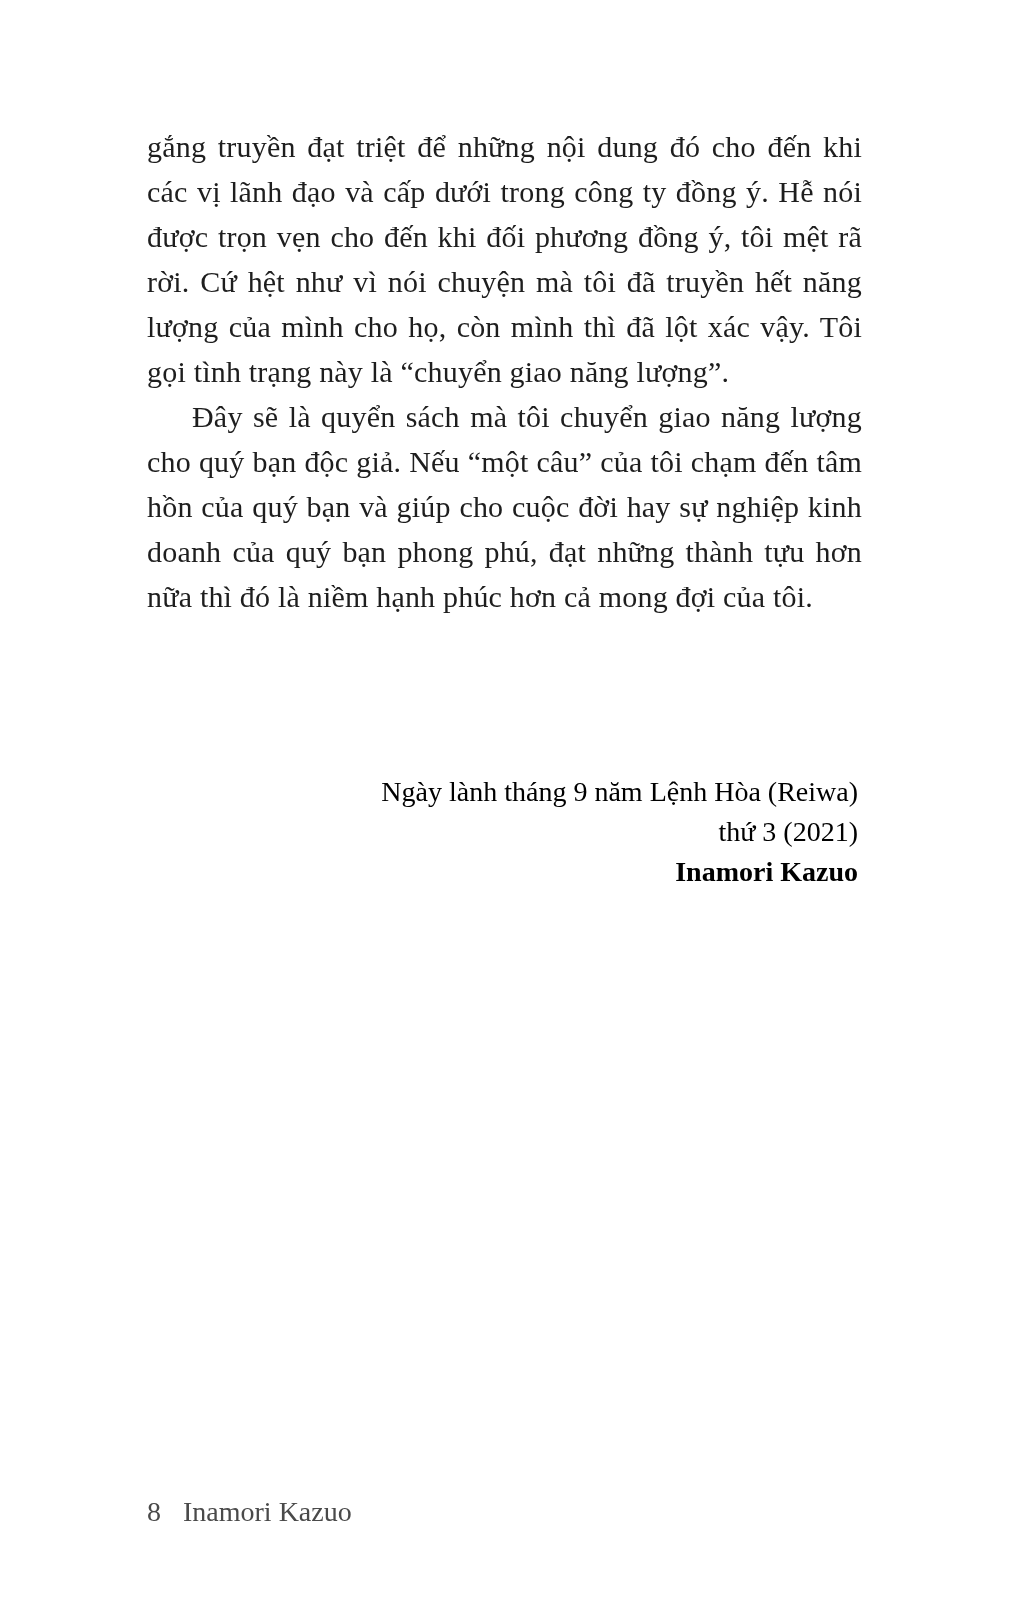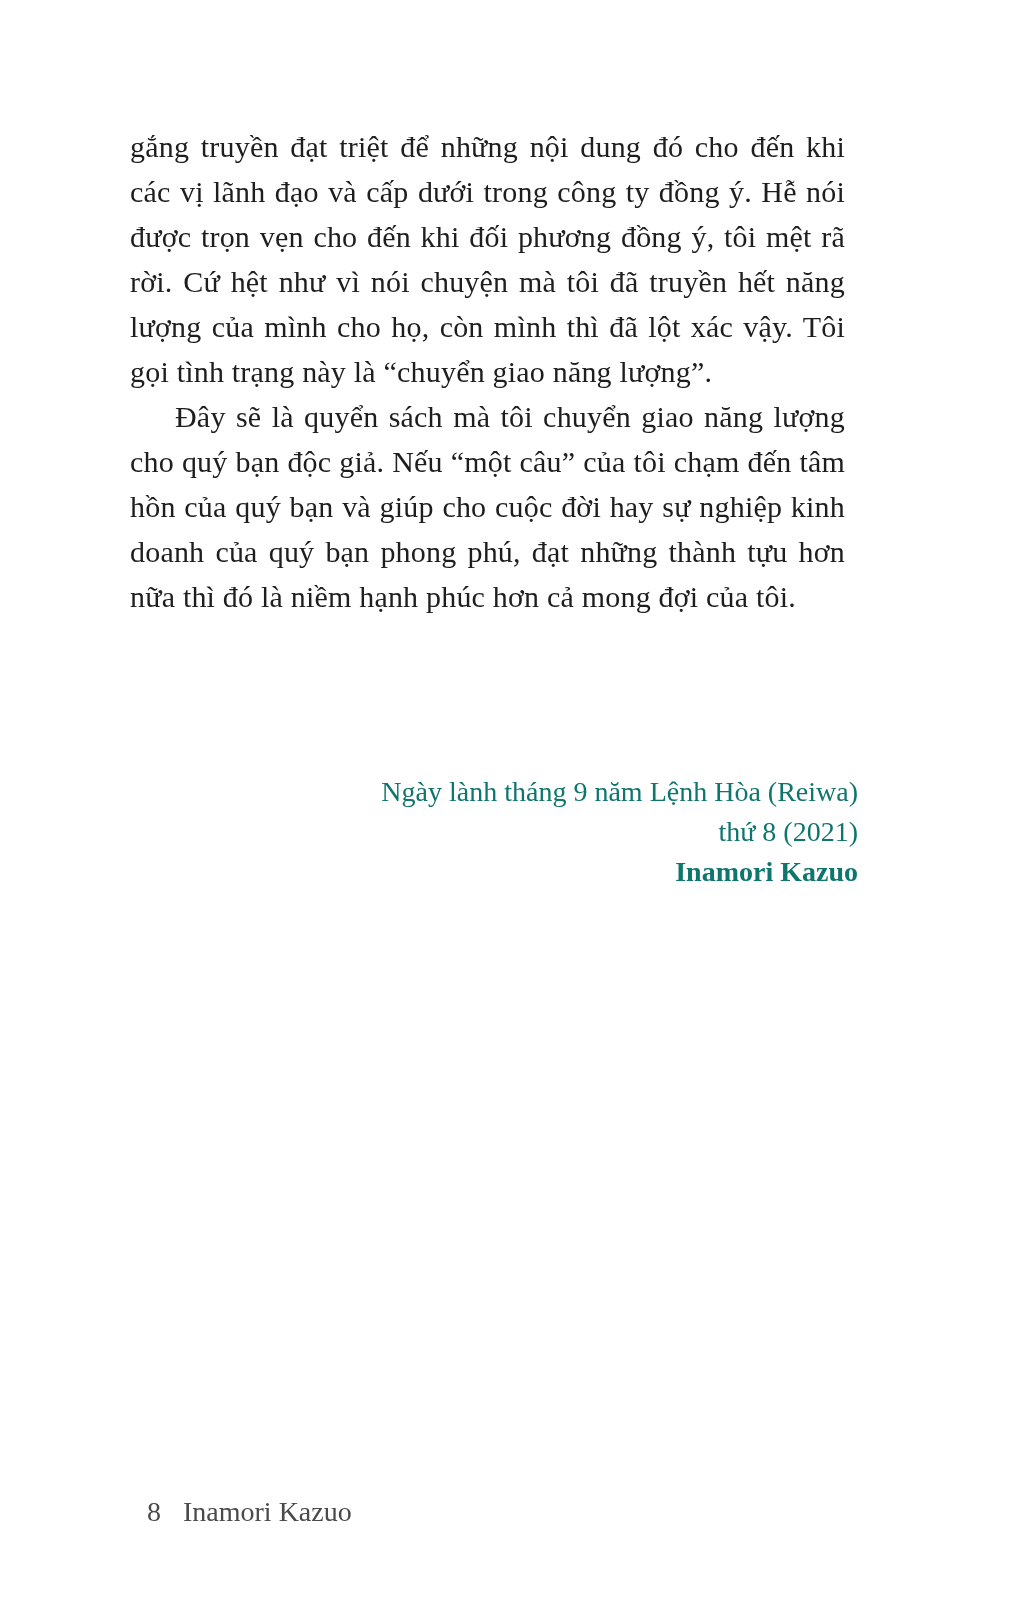--- a/index.html
+++ b/index.html
@@ -11,42 +11,42 @@
     position: relative;
     width: 1024px;
     height: 1615px;
     background: #ffffff;
     font-family: "Liberation Serif", "DejaVu Serif", serif;
     color: #1e1e1e;
     overflow: hidden;
   }
   .text-block {
     position: absolute;
-    left: 130px;
+    left: 147px;
     top: 124px;
     width: 715px;
   }
   .para {
     margin: 0;
     font-size: 30px;
     line-height: 45px;
     text-align: justify;
     letter-spacing: 0.2px;
   }
   .para.indented {
     text-indent: 45px;
   }
   .signature {
     position: absolute;
     top: 772px;
     right: 166px;
     text-align: right;
     font-size: 28px;
     line-height: 40px;
-    color: #0f766e;
+    color: #000000;
   }
   .signature .author {
     font-weight: bold;
   }
   .footer {
     position: absolute;
     left: 147px;
     top: 1496px;
     font-size: 28px;
     line-height: 32px;
@@ -63,21 +63,21 @@
 
 <div class="page">
 
   <div class="text-block">
     <p class="para">gắng truyền đạt triệt để những nội dung đó cho đến khi các vị lãnh đạo và cấp dưới trong công ty đồng ý. Hễ nói được trọn vẹn cho đến khi đối phương đồng ý, tôi mệt rã rời. Cứ hệt như vì nói chuyện mà tôi đã truyền hết năng lượng của mình cho họ, còn mình thì đã lột xác vậy. Tôi gọi tình trạng này là “chuyển giao năng lượng”.</p>
     <p class="para indented">Đây sẽ là quyển sách mà tôi chuyển giao năng lượng cho quý bạn độc giả. Nếu “một câu” của tôi chạm đến tâm hồn của quý bạn và giúp cho cuộc đời hay sự nghiệp kinh doanh của quý bạn phong phú, đạt những thành tựu hơn nữa thì đó là niềm hạnh phúc hơn cả mong đợi của tôi.</p>
   </div>
 
   <div class="signature">
     <div>Ngày lành tháng 9 năm Lệnh Hòa (Reiwa)</div>
-    <div>thứ 8 (2021)</div>
+    <div>thứ 3 (2021)</div>
     <div class="author">Inamori Kazuo</div>
   </div>
 
   <div class="footer">
     <span class="page-num">8</span>
     <span>Inamori Kazuo</span>
   </div>
 
 </div>
 

